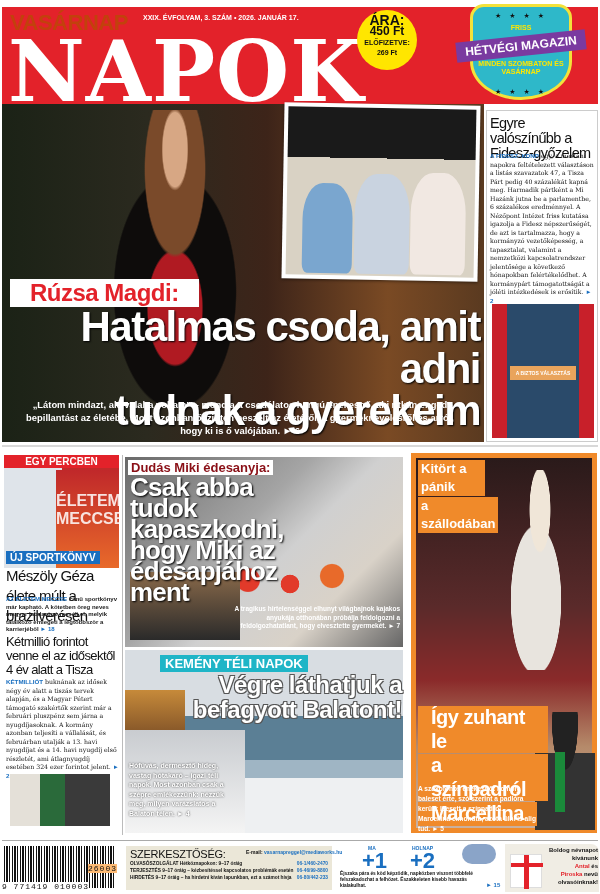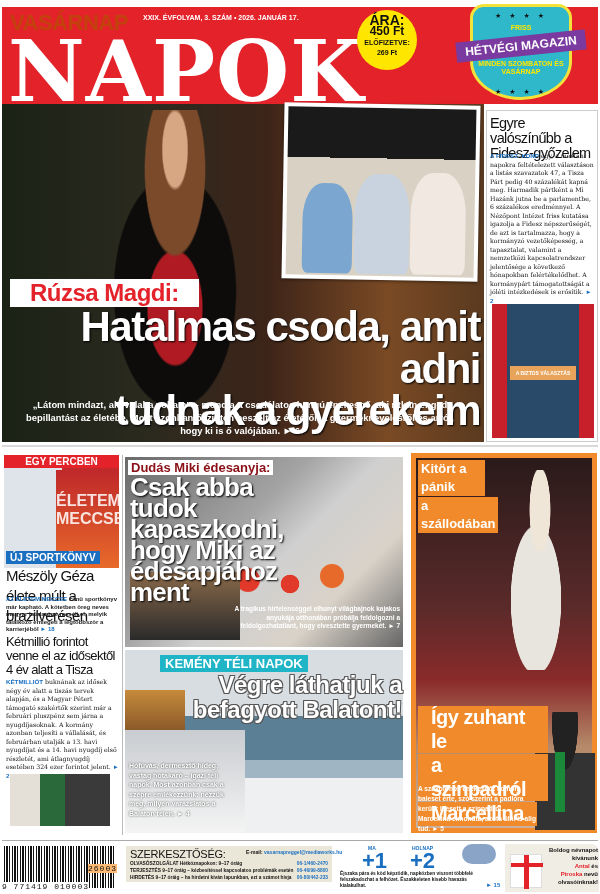--- a/index.html
+++ b/index.html
@@ -73,21 +73,21 @@
 .igy{left:418px;top:706px;width:130px;color:#fff;font-weight:bold;font-size:20px;line-height:23.5px;font-family:"Liberation Sans Narrow","Liberation Sans",sans-serif;letter-spacing:-0.5px}
 .igy span{background:#f08a2a;padding:0 13px;display:inline-block;margin-bottom:1px}
 .hatwoman{left:535px;top:712px;width:60px;height:118px;background:radial-gradient(ellipse at 50% 10%,#222 0 30%,transparent 31%),radial-gradient(ellipse at 50% 28%,#e6d0a8 0 18%,transparent 19%),linear-gradient(180deg,transparent 35%,#333 35%)}
 .hatwoman .scarf{position:absolute;left:20px;top:40px;width:10px;height:60px;background:#1a8a3a}
 .marccap{left:418px;top:784px;width:118px;color:#fff;font-weight:bold;font-size:6.6px;line-height:10px}
 
 .fsep{left:2px;top:840px;width:596px;height:1px;background:#aaa}
 .barcode{left:4px;top:846px;width:110px;height:42px;background:repeating-linear-gradient(90deg,#111 0 1px,#fff 1px 2px,#111 2px 4px,#fff 4px 5px,#111 5px 6px,#fff 6px 8px)}
 .bcnum{left:2px;top:882px;background:#fff;font-size:8px;font-family:"Liberation Mono",monospace;color:#111;letter-spacing:1px}
 .bcnum2{left:88px;top:864px;background:#fdba74;font-size:8px;font-family:"Liberation Mono",monospace;color:#111;letter-spacing:1px}
-.szerk{left:126px;top:846px;width:206px;height:36px;background:#ebe7d8;padding:2px 4px}
+.szerk{left:126px;top:846px;width:206px;height:44px;background:#ebe7d8;padding:2px 4px}
 .szerk .ttl{font-size:11px;color:#111;letter-spacing:-0.3px}
 .szerk .ln{font-size:4.8px;line-height:7px;color:#111;font-weight:bold;white-space:nowrap;display:flex;justify-content:space-between}
 .szerk .ln b{color:#1a6fc0}
 .email{left:246px;top:849px;font-size:5px;color:#111;font-weight:bold}
 .email b{color:#1a6fc0}
 .weather{left:340px;top:845px;width:162px;height:46px}
 .wlbl{font-size:5px;color:#1a6fc0;font-weight:bold;position:absolute}
 .wtemp{font-size:22px;color:#1a6fc0;font-weight:bold;position:absolute;line-height:20px}
 .wtxt{position:absolute;left:0;top:26px;width:145px;font-size:4.8px;line-height:6px;font-weight:bold;color:#111}
 .cloud{left:462px;top:844px;width:34px;height:20px;background:#8aa4c8;border-radius:12px}

